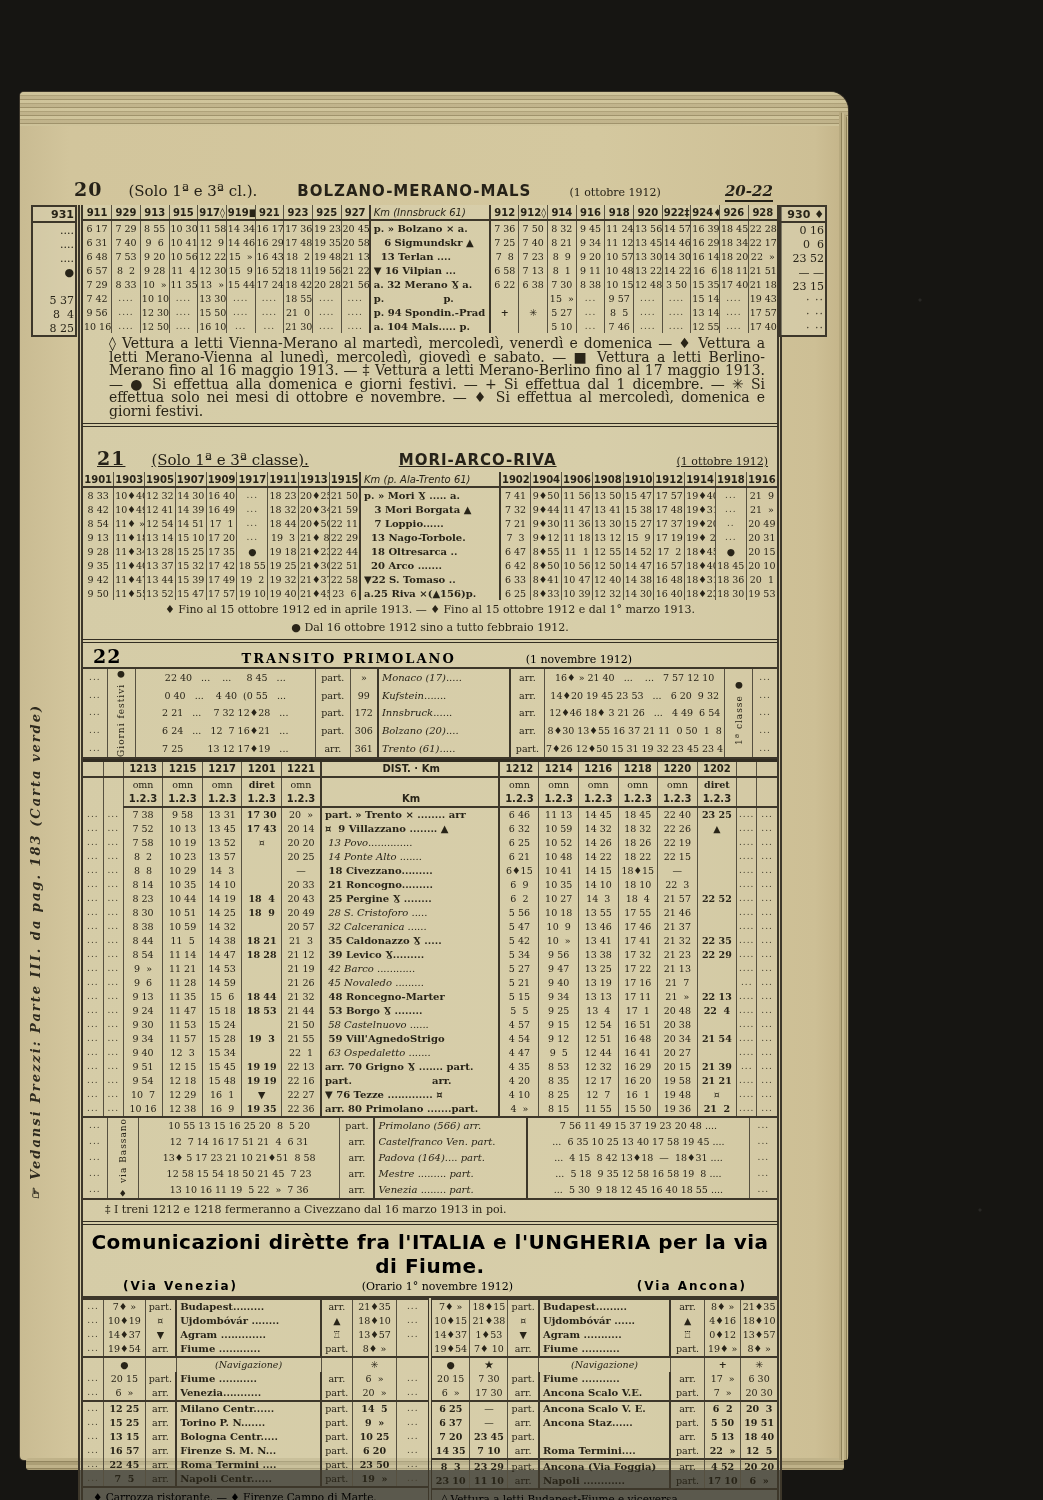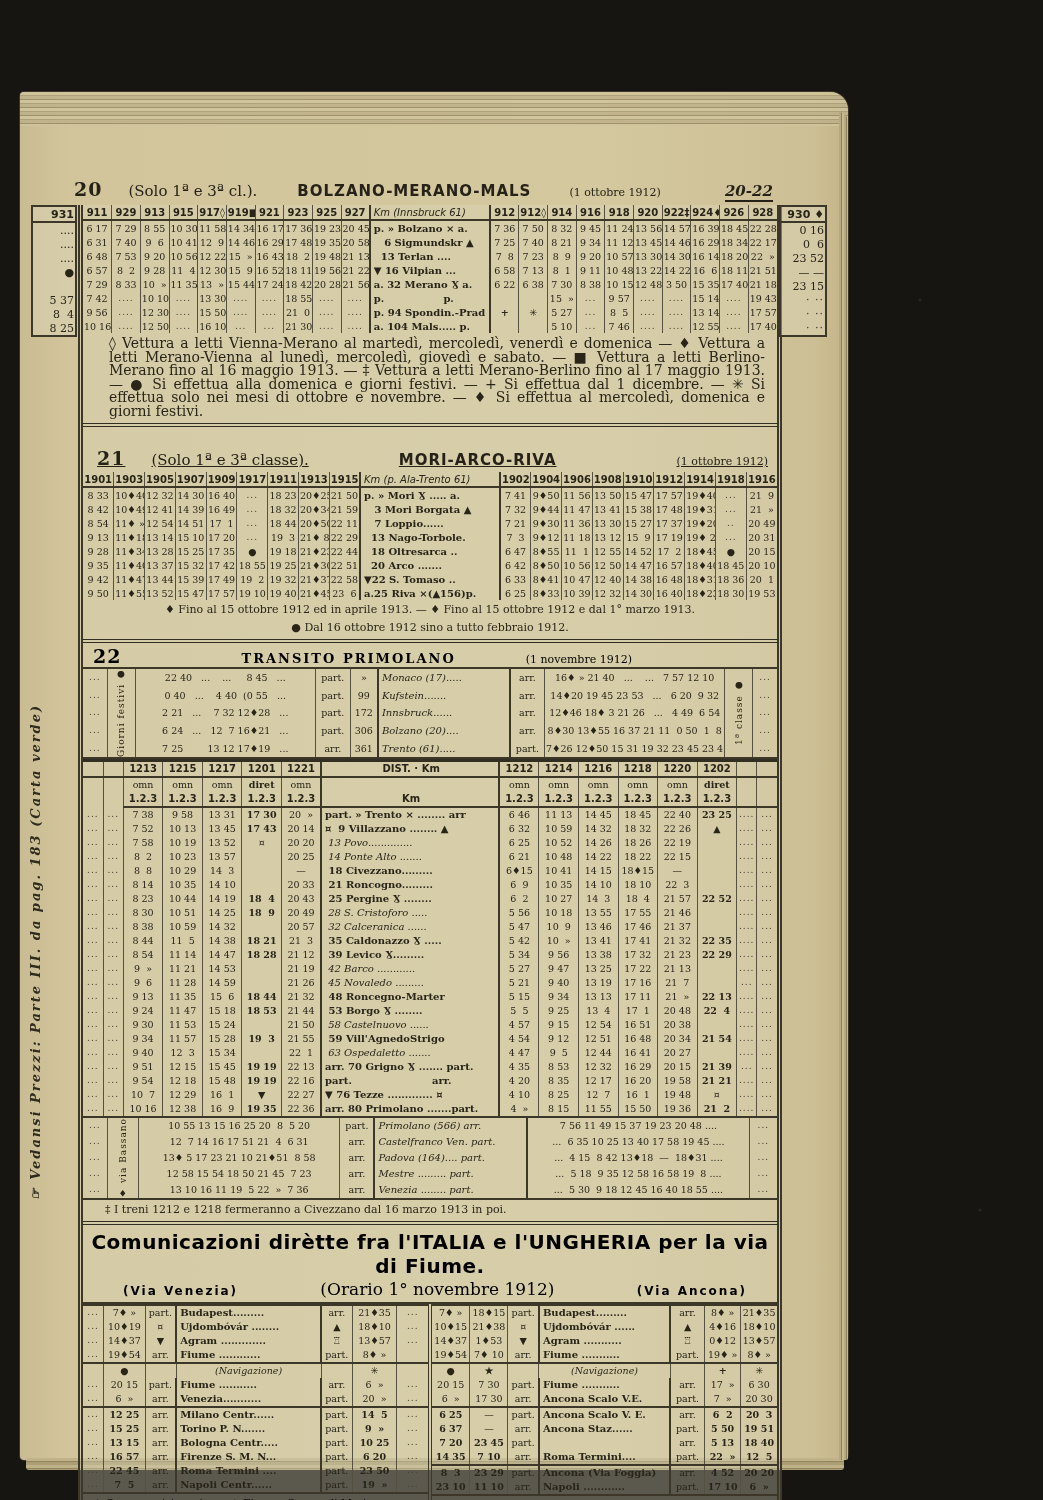--- a/index.html
+++ b/index.html
@@ -54,21 +54,21 @@
   .notes-c{text-align:center;font-size:11px;line-height:14px;padding:3px 0 4px;color:#2a2518;}
   
   .s22head{display:flex;align-items:baseline;padding:2px 15px 0 10px;}
   .s22title{font-family:"DejaVu Serif",serif;font-weight:bold;font-size:13px;letter-spacing:2px;margin-left:120px;}
   .s22date{font-size:11px;margin-left:70px;}
   .s22sub{font-family:"DejaVu Sans",sans-serif;font-weight:bold;font-size:13px;text-align:center;padding:1px 0 3px;}
   
   .fiumetitle{font-family:"DejaVu Sans",sans-serif;font-weight:bold;font-size:20px;text-align:center;padding:5px 0 1px;letter-spacing:.5px;}
   .fiumesub{display:flex;font-size:12px;padding:0 30px 3px 40px;align-items:baseline;}
   .fv{font-family:"DejaVu Sans",sans-serif;font-weight:bold;letter-spacing:2px;}
-  .fo{margin:0 auto;font-size:17px;}
+  .fo{margin:0 auto;font-size:11px;}
   .fiumegrid{display:flex;border-top:2px solid #3d372a;}
   .fcol{width:50%;}
   .fcol:first-child{border-right:4px double #3d372a;}
   .fnotes{font-size:10.5px;line-height:13px;padding:3px 6px 5px 10px;border-top:2px solid #3d372a;}
   
   .margin-rot{position:absolute;left:8px;top:470px;height:780px;width:26px;
     writing-mode:vertical-rl;transform:rotate(180deg);text-align:center;
     font-family:"DejaVu Serif",serif;font-style:italic;font-weight:bold;font-size:13px;letter-spacing:2px;color:#2e2a1e;}
 </style>
 </head>

